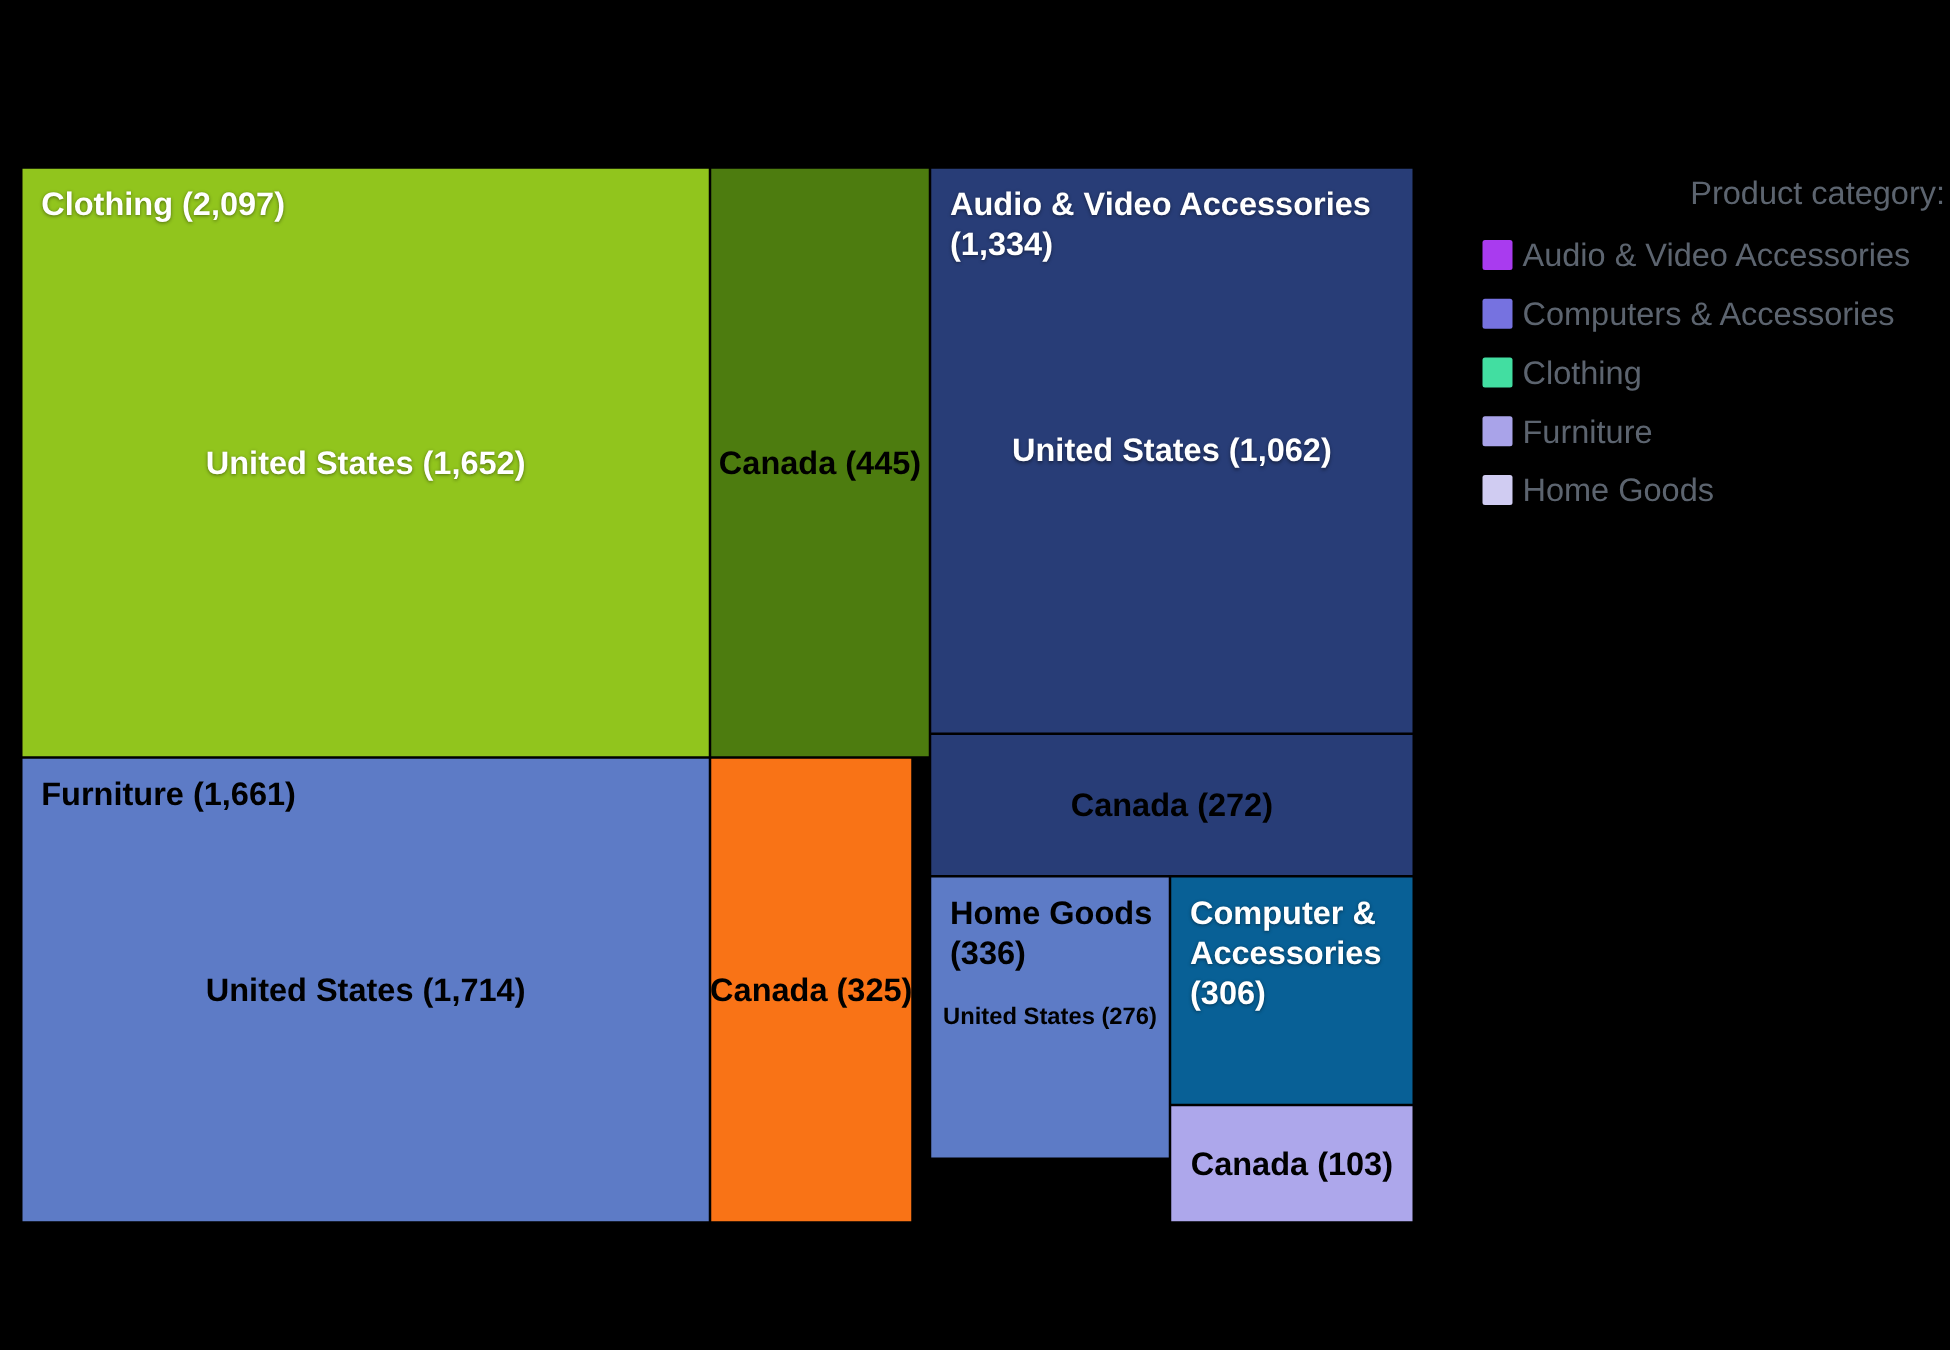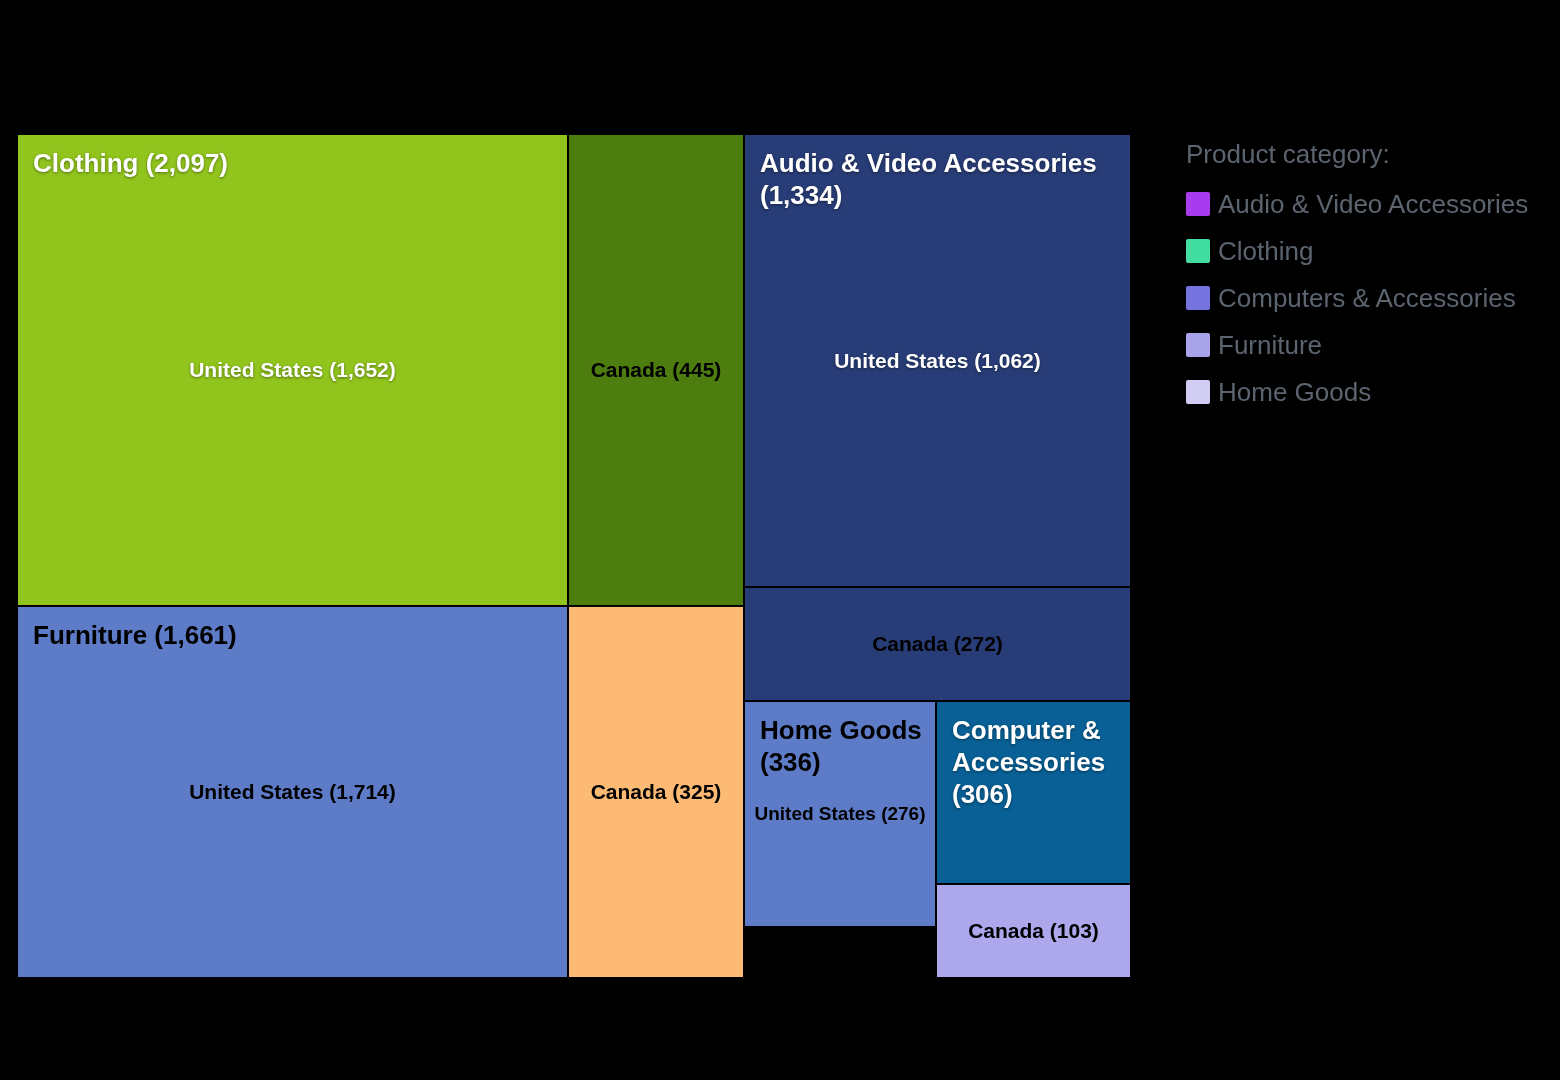--- a/index.html
+++ b/index.html
@@ -48,36 +48,37 @@
   }
   .cell-center {
     position: absolute;
     inset: 0;
     display: flex;
     align-items: center;
     justify-content: center;
     pointer-events: none;
   }
   .cell-label {
-    font-size: 21px;
+    font-size: 26px;
     font-weight: bold;
     white-space: nowrap;
   }
   .cell-label.light {
     color: #ffffff;
     text-shadow: 0 1px 3px rgba(0,0,0,0.45);
   }
   .cell-label.dark {
     color: #000000;
   }
   .legend {
     position: absolute;
     left: 1186px;
     top: 122px;
     width: 370px;
+    text-align: right;
   }
   .legend-title {
     font-size: 26px;
     line-height: 32px;
     color: #5C646F;
     margin-bottom: 22px;
   }
   .legend-item {
     display: flex;
     align-items: center;
@@ -131,21 +132,21 @@
         </div>
       </div>
       <div class="cell" style="left: 18px; top: 591px; width: 549px; height: 370px; background: rgb(93, 123, 198);">
         <div class="cell-header dark">
           <div>Furniture (1,661)</div>
         </div>
         <div class="cell-center">
           <div class="cell-label dark">United States (1,714)</div>
         </div>
       </div>
-      <div class="cell" style="left: 569px; top: 591px; width: 174px; height: 370px; background: #fdba74;">
+      <div class="cell" style="left: 569px; top: 591px; width: 160px; height: 370px; background: #f97316;">
         <div class="cell-center">
           <div class="cell-label dark">Canada (325)</div>
         </div>
       </div>
       <div class="cell" style="left: 745px; top: 686px; width: 190px; height: 224px; background: rgb(93, 123, 198);">
         <div class="cell-header dark">
           <div>Home Goods</div>
           <div>(336)</div>
         </div>
         <div class="cell-center">
@@ -167,26 +168,26 @@
     </div>
 
   <div class="legend">
     <div class="legend-title">Product category:</div>
     <div id="legend-items">
         <div class="legend-item">
           <span class="legend-swatch" style="background: rgb(169, 59, 239);"></span>
           <span class="legend-label">Audio &amp; Video Accessories</span>
         </div>
         <div class="legend-item">
+          <span class="legend-swatch" style="background: rgb(118, 114, 224);"></span>
+          <span class="legend-label">Computers &amp; Accessories</span>
+        </div>
+        <div class="legend-item">
           <span class="legend-swatch" style="background: rgb(66, 222, 161);"></span>
           <span class="legend-label">Clothing</span>
-        </div>
-        <div class="legend-item">
-          <span class="legend-swatch" style="background: rgb(118, 114, 224);"></span>
-          <span class="legend-label">Computers &amp; Accessories</span>
         </div>
         <div class="legend-item">
           <span class="legend-swatch" style="background: rgb(169, 163, 233);"></span>
           <span class="legend-label">Furniture</span>
         </div>
         <div class="legend-item">
           <span class="legend-swatch" style="background: rgb(208, 204, 242);"></span>
           <span class="legend-label">Home Goods</span>
         </div>
       </div>

